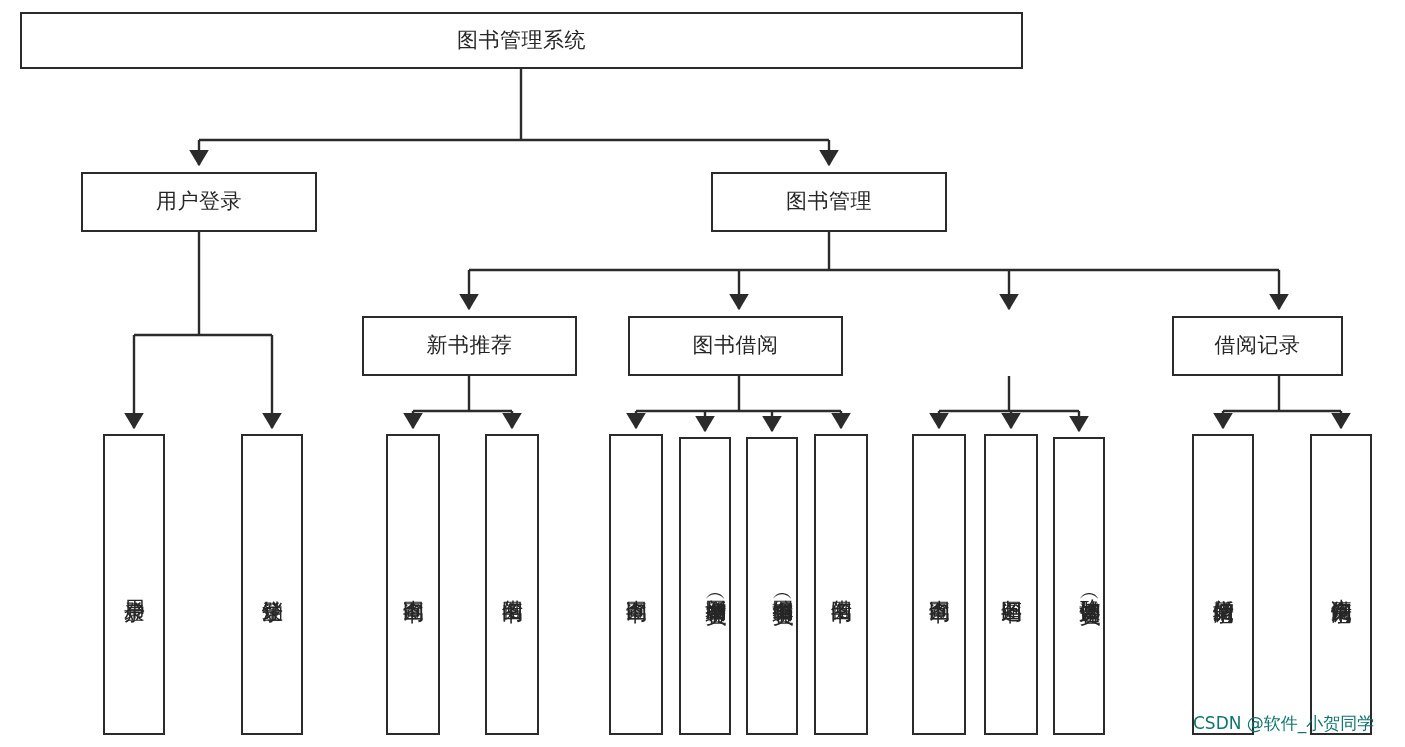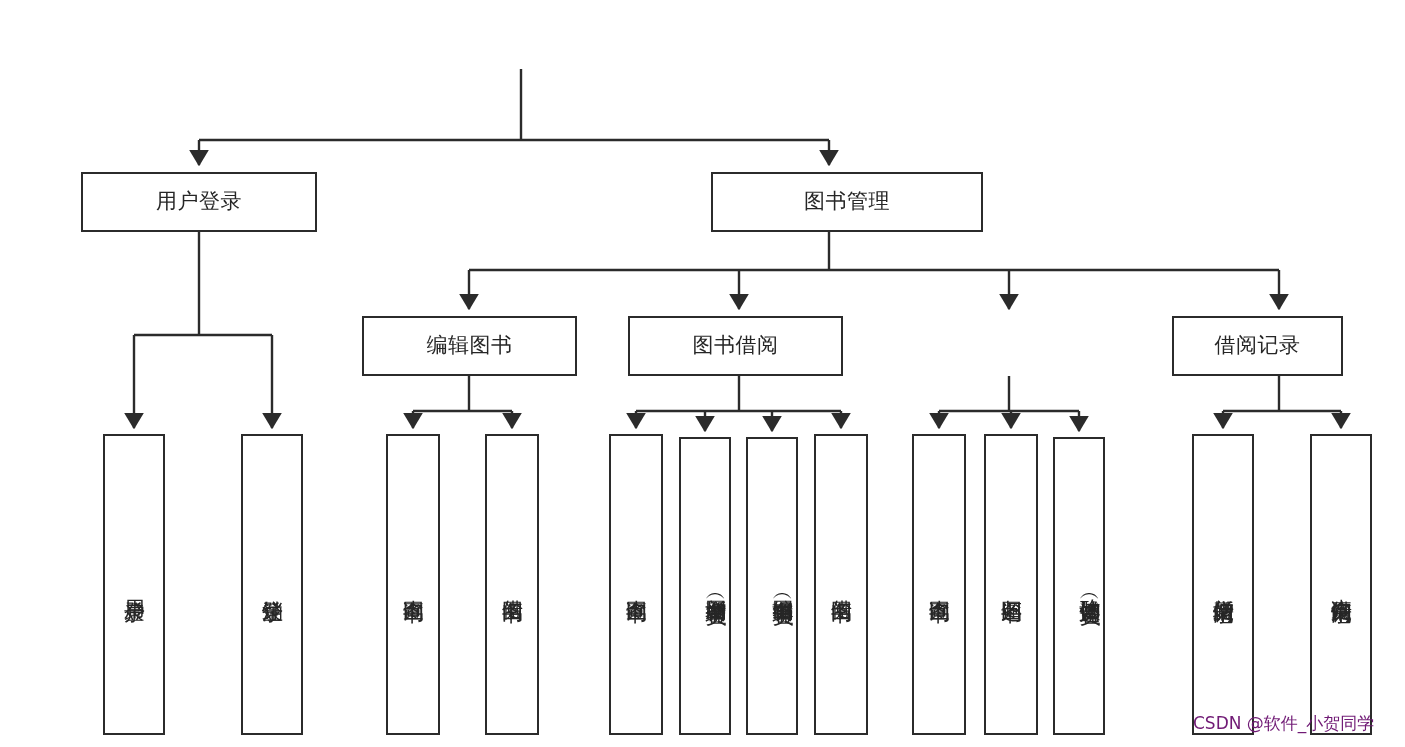--- a/index.html
+++ b/index.html
@@ -50,21 +50,21 @@
     writing-mode: vertical-rl;
     text-orientation: upright;
     display: block;
     white-space: nowrap;
   }
   .watermark {
     position: absolute;
     left: 1193px;
     top: 712px;
     font-size: 17px;
-    color: #701a75;
+    color: #0f766e;
     white-space: nowrap;
     z-index: 5;
     font-family: "DejaVu Sans", "Liberation Sans", sans-serif;
   }
 </style>
 </head>
 <body>
 
 <div id="canvas">
 
@@ -111,30 +111,33 @@
       <path d="M 1011 411 L 1011 428" marker-end="url(#arrow)"></path>
       <path d="M 1079 411 L 1079 431" marker-end="url(#arrow)"></path>
 
       <path d="M 1279 376 L 1279 411"></path>
       <path d="M 1223 411 L 1341 411"></path>
       <path d="M 1223 411 L 1223 428" marker-end="url(#arrow)"></path>
       <path d="M 1341 411 L 1341 428" marker-end="url(#arrow)"></path>
     </g>
   </svg>
 
+  <div class="node h" style="left:20px; top:12px; width:1003px; height:57px;">
+    <span>图书管理系统</span>
+  </div>
 
   <div class="node h" style="left:81px; top:172px; width:236px; height:60px;">
     <span>用户登录</span>
   </div>
-  <div class="node h" style="left:711px; top:172px; width:272px; height:60px;">
+  <div class="node h" style="left:711px; top:172px; width:236px; height:60px;">
     <span>图书管理</span>
   </div>
 
   <div class="node h" style="left:362px; top:316px; width:215px; height:60px;">
-    <span>编辑图书</span>
+    <span>新书推荐</span>
   </div>
   <div class="node h" style="left:628px; top:316px; width:215px; height:60px;">
     <span>图书借阅</span>
   </div>
   <div class="node h" style="left:1172px; top:316px; width:171px; height:60px;">
     <span>借阅记录</span>
   </div>
 
   <div class="node v" style="left:103px; top:434px; width:62px; height:301px;">
     <span class="vtext">用户登录</span>

